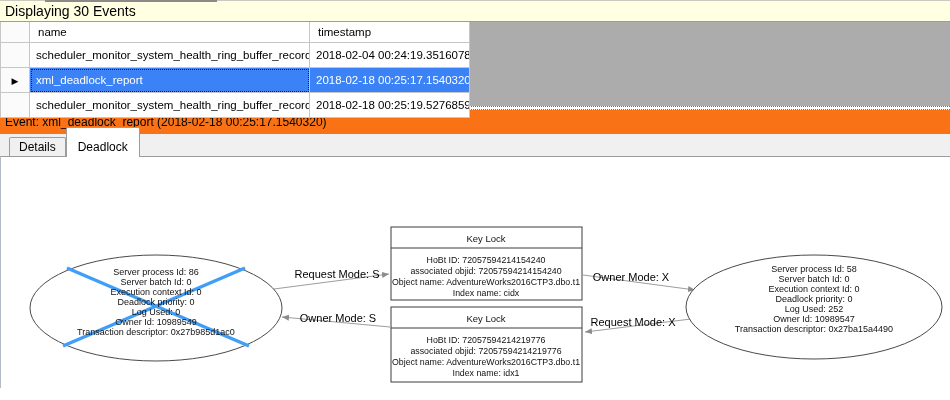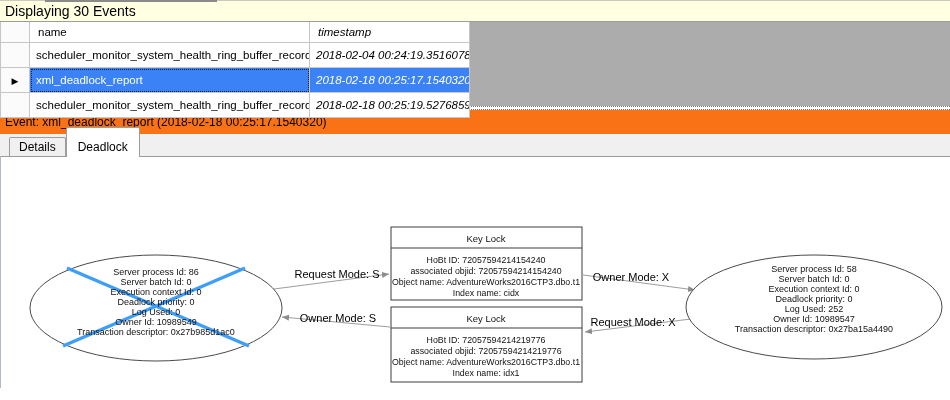--- a/index.html
+++ b/index.html
@@ -21,21 +21,21 @@
   .trow { display:flex; height:25px; background:#fff; }
   .trow.hdr { height:21px; }
   .cell {
     border-right:1px solid #c6c6c6; border-bottom:1px solid #c6c6c6;
     font-size:11.5px; line-height:24px; padding-left:6px;
     white-space:nowrap; overflow:hidden; background:#fff;
   }
   .hdr .cell { line-height:20px; padding-left:8px; }
   .c0 { width:30px; padding-left:0; text-align:center; background:#fbfbfb; border-left:1px solid #c6c6c6; }
   .c1 { width:280px; }
-  .c2 { width:160px;font-style:italic; }
+  .c2 { width:160px; }
   .trow.sel .c1, .trow.sel .c2 { background:#3b82f6; color:#fff; }
   .trow.sel .c1 { outline:1px dotted #1b1b1b; outline-offset:-2px; }
   .rowptr { font-size:9px; color:#000; line-height:25px; }
   
   .splitter { height:4px; background:#fff; border-top:1px dotted #6f6f6f; border-bottom:1px dotted #6f6f6f; }
   
   .event-bar { height:24px; background:#f97316; font-size:12px; line-height:24px; padding-left:5px; }
   
   .tabstrip { height:22px; background:#f0f0f0; display:flex; align-items:flex-end; padding-left:9px; position:relative; z-index:2; }
   .tab {

